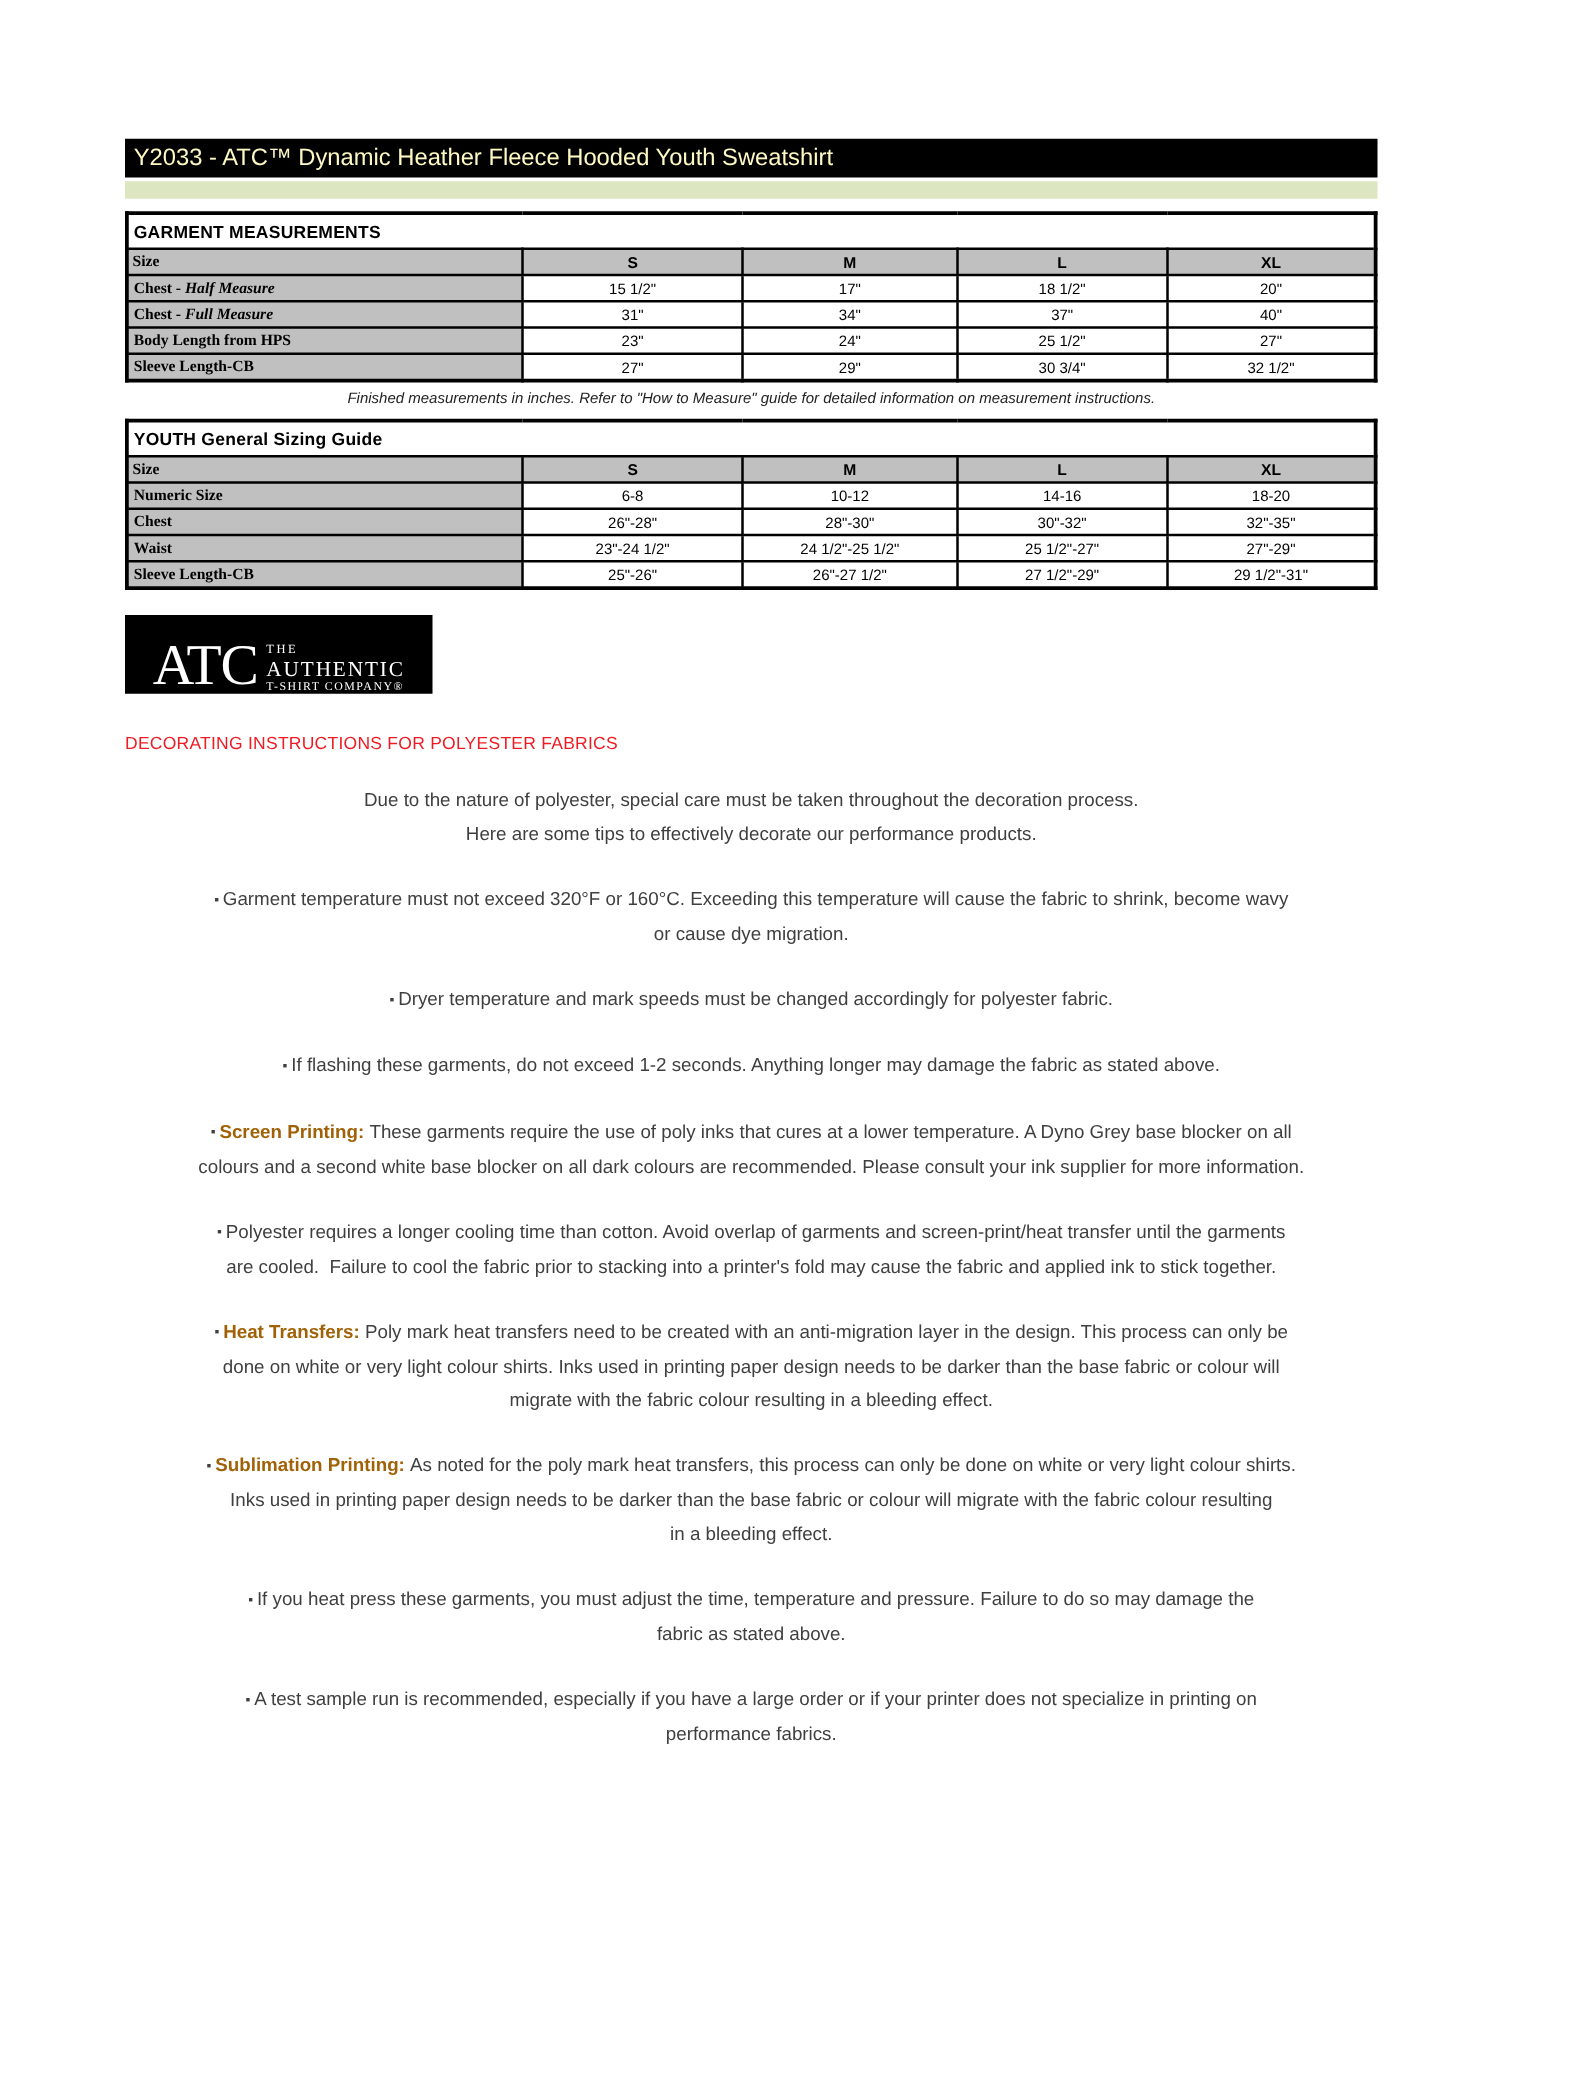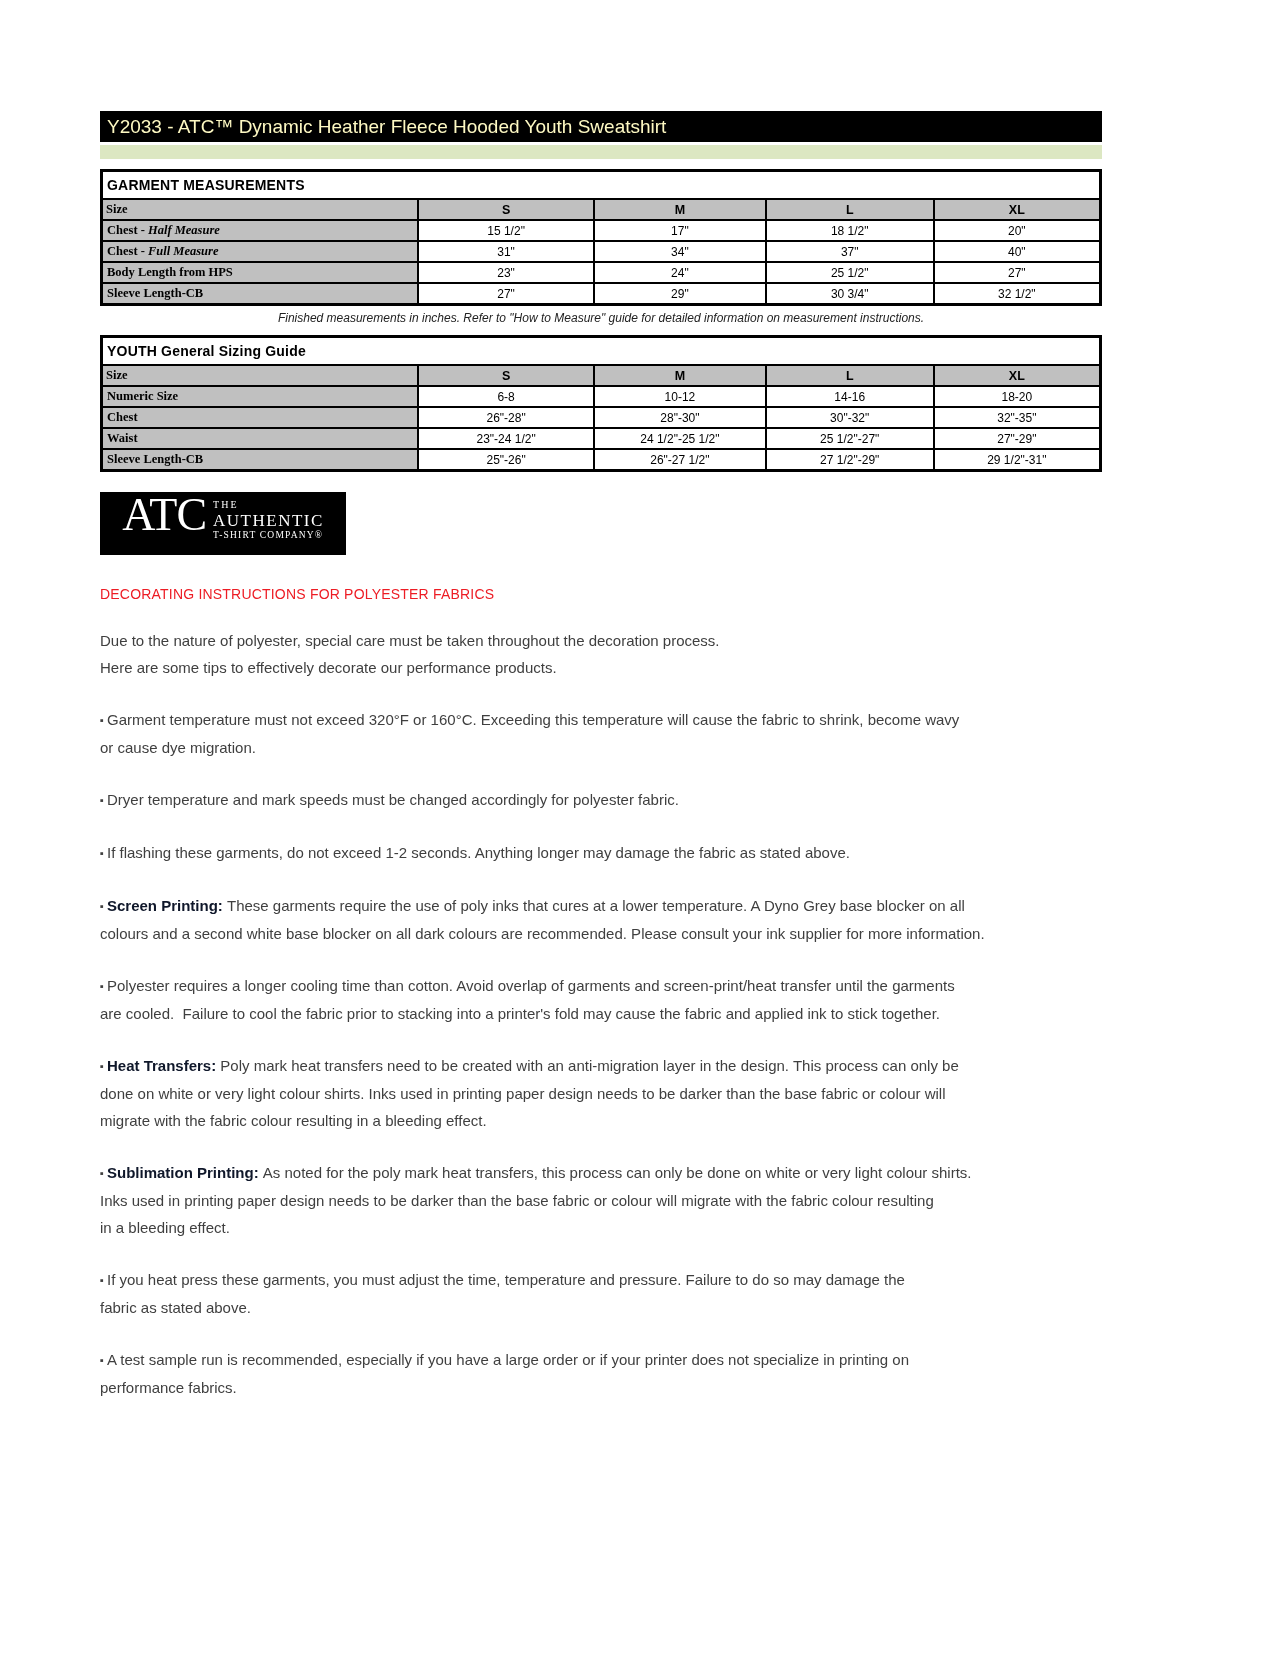--- a/index.html
+++ b/index.html
@@ -65,21 +65,21 @@
   .footnote{
     font-size:12px;font-style:italic;
     text-align:center;color:#222;
     margin-top:5px;margin-bottom:1px;
   }
 
   .logo{
     margin-top:20px;
     width:246px;height:63px;
     background:#000;color:#fff;
-    display:flex;align-items:flex-start;justify-content:center;
+    display:flex;align-items:flex-end;justify-content:center;
     font-family:"Liberation Serif",serif;
     gap:7px;
   }
   .logo-acronym{font-size:46px;line-height:46px;letter-spacing:-1px;}
   .logo-right{display:flex;flex-direction:column;line-height:1;padding-top:8px;}
   .logo-the{font-size:10px;letter-spacing:2px;margin-bottom:2px;}
   .logo-auth{font-size:17px;letter-spacing:1.5px;margin-bottom:2px;}
   .logo-co{font-size:9.5px;letter-spacing:1.2px;}
 
   .red-heading{
@@ -88,23 +88,24 @@
     font-size:14px;font-weight:normal;
     letter-spacing:0.2px;
   }
 
   .intro, .bullet{
     margin-top:25px;
     color:var(--body-text);
     font-size:15px;line-height:27px;
     white-space:pre-wrap;
     max-width:1075px;
+    text-align:center;
   }
   .bullet .marker{font-size:11px;vertical-align:1px;}
-  .bullet b{color:#0f172a;}
+  .bullet b{color:#a16207;}
 </style>
 </head>
 <body>
 
 <div class="page">
   <div class="content">
 
     <div class="title-bar">
       <span>Y2033 - ATC™ Dynamic Heather Fleece Hooded Youth Sweatshirt</span>
     </div>

